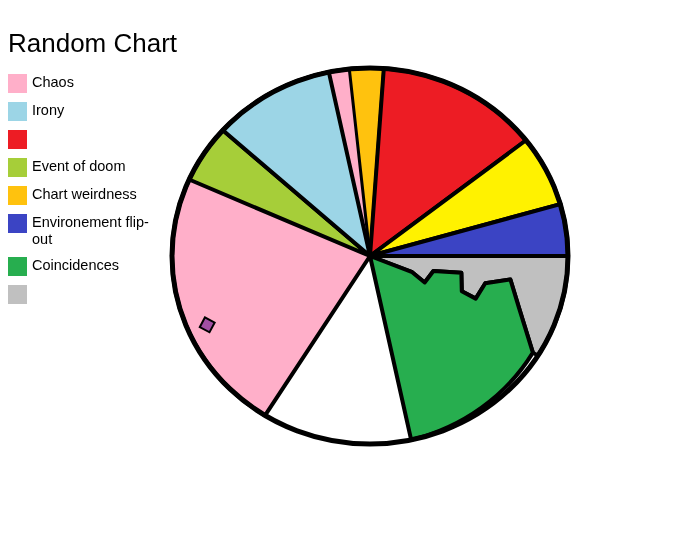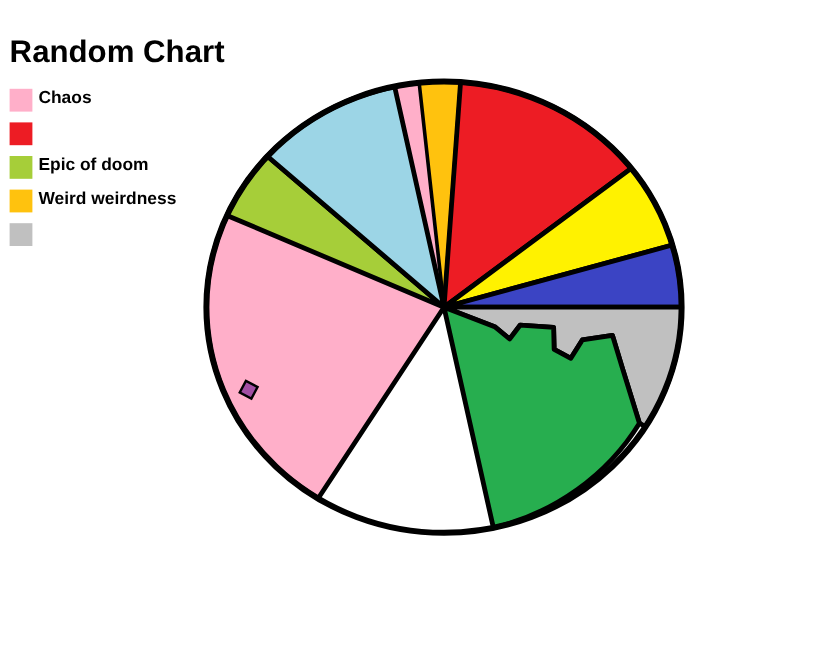--- a/index.html
+++ b/index.html
@@ -13,21 +13,20 @@
     position: relative;
     overflow: hidden;
     font-family: "Liberation Sans", sans-serif;
     color: #000000;
   }
   #chart-root {
     position: absolute;
     left: 0; top: 0;
     width: 628px;
     height: 540px;
-    font-weight: bold;
   }
   #page-title {
     position: absolute;
     left: 8px;
     top: 28px;
     font-size: 26px;
     line-height: 30px;
     font-family: "Liberation Sans", sans-serif;
     color: #000000;
     white-space: nowrap;
@@ -74,38 +73,51 @@
 
   <div id="page-title">Random Chart</div>
 
   <div id="legend">
 
     <div class="legend-item">
       <span class="legend-swatch" style="background:#FFAFC9"></span>
       <span class="legend-label">Chaos</span>
     </div>
 
+    <div class="legend-item">
+      <span class="legend-swatch" style="background:#9CD5E6"></span>
+      <span class="legend-label">Irony</span>
+    </div>
 
     <div class="legend-item">
       <span class="legend-swatch" style="background:#ED1C24"></span>
     </div>
 
 
     <div class="legend-item">
       <span class="legend-swatch" style="background:#A6CE39"></span>
-      <span class="legend-label">Epic of doom</span>
+      <span class="legend-label">Event of doom</span>
     </div>
 
     <div class="legend-item">
       <span class="legend-swatch" style="background:#FFC20E"></span>
-      <span class="legend-label">Weird weirdness</span>
+      <span class="legend-label">Chart weirdness</span>
     </div>
 
 
+    <div class="legend-item">
+      <span class="legend-swatch" style="background:#3B44C4"></span>
+      <span class="legend-label">Environement flip-
+out</span>
+    </div>
 
+    <div class="legend-item">
+      <span class="legend-swatch" style="background:#27AE4F"></span>
+      <span class="legend-label">Coincidences</span>
+    </div>
 
     <div class="legend-item">
       <span class="legend-swatch" style="background:#C0C0C0"></span>
     </div>
 
   </div>
 
   <div id="pie-wrap">
     <svg id="pie-svg" width="420" height="400" viewBox="0 0 420 400" shape-rendering="geometricPrecision">
       <g id="pie-slices">

